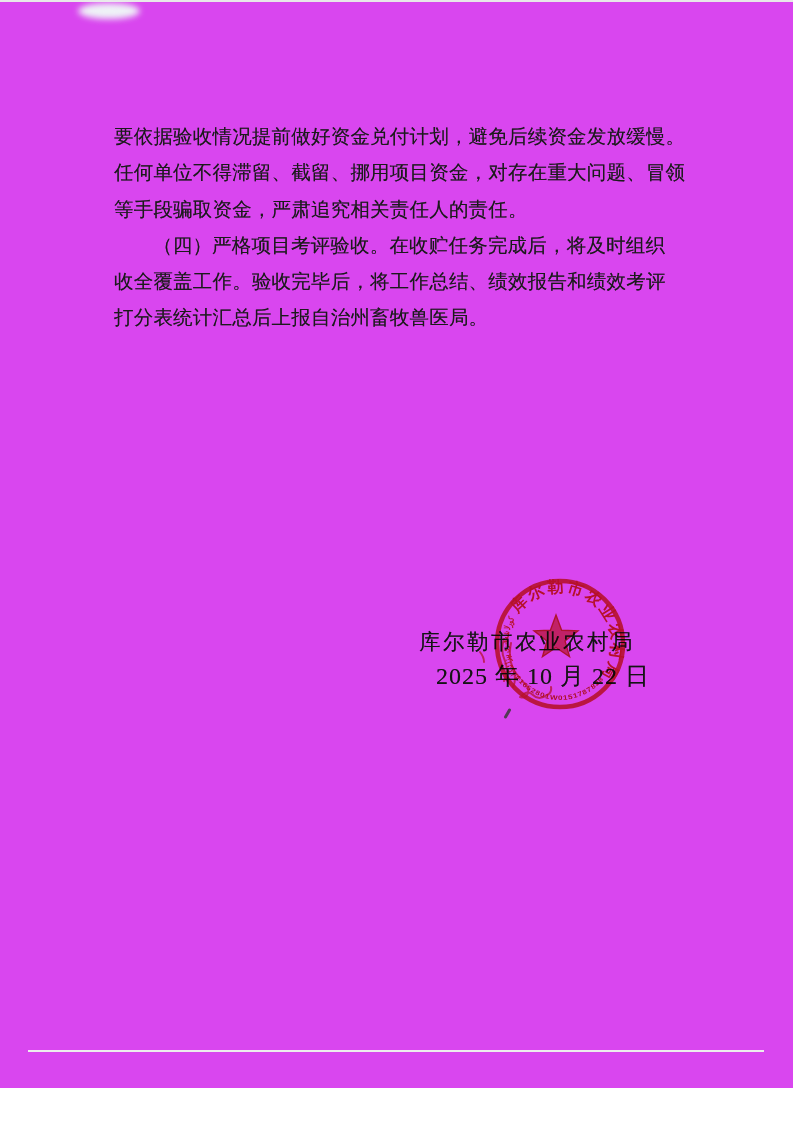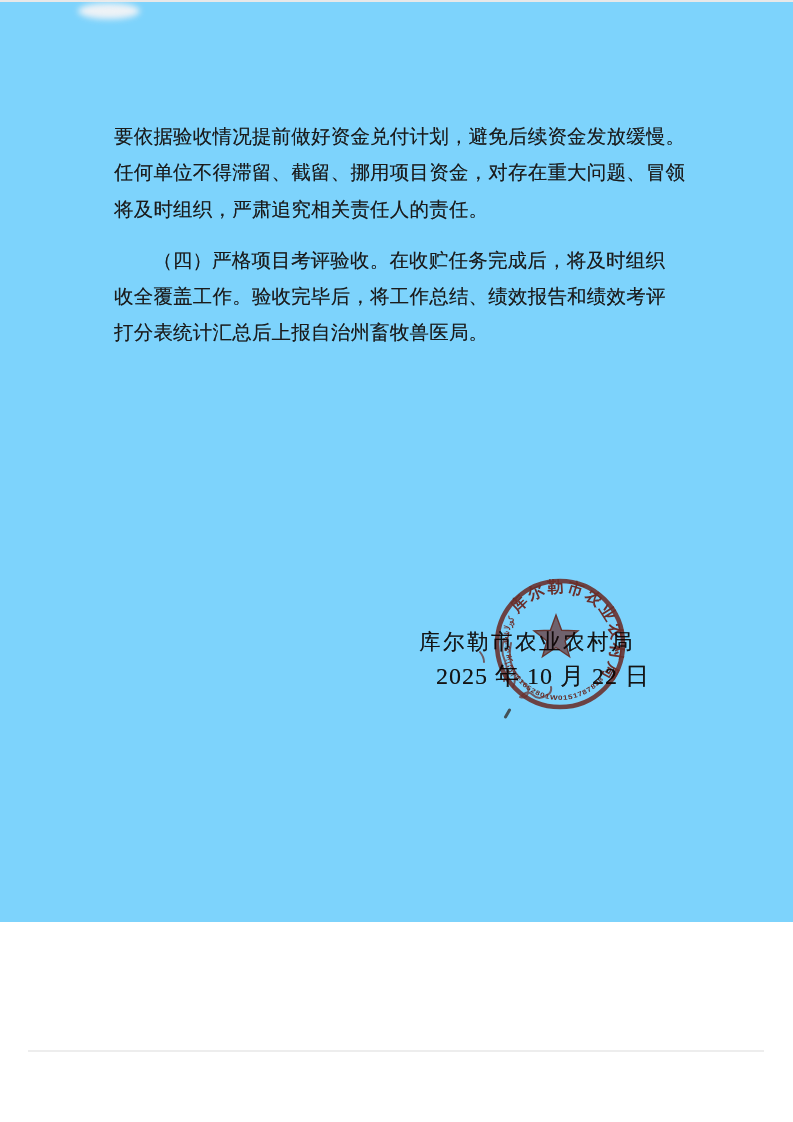--- a/index.html
+++ b/index.html
@@ -2,35 +2,35 @@
 <html><head>
 <meta charset="utf-8">
 <style>
   html,body{margin:0;padding:0;}
   body{
     width:793px;height:1122px;
     background:#ffffff;
     font-family:"Liberation Serif","DejaVu Serif",serif;
     position:relative;overflow:hidden;
   }
-  .page{position:absolute;left:0;top:0;width:793px;height:922px;background:#7dd3fc;}
+  .page{position:absolute;left:0;top:0;width:793px;height:1088px;background:#d946ef;}
 
   
   .scan-top-line{position:absolute;left:0;top:0;width:793px;height:2px;background:#e8e8e8;}
   .scan-blob{position:absolute;left:78px;top:3px;width:62px;height:16px;background:#eef2f6;border-radius:50%;filter:blur(3px);}
   .scan-bottom-line{position:absolute;left:28px;top:1050px;width:736px;height:2px;background:#ededed;}
 
   
   .body-text{
     position:absolute;left:114px;top:119px;width:576px;
     font-size:19.5px;color:#1b1b1b;
     text-shadow:0 0 .4px rgba(20,20,20,.55);
   }
   .line{height:36.3px;line-height:36.3px;white-space:nowrap;letter-spacing:.2px;}
-  .line.indent{text-indent:39px;margin-top:15px;}
+  .line.indent{text-indent:39px;}
 
   
   .signature{
     position:absolute;left:419px;top:627px;
     font-size:21.5px;letter-spacing:2.5px;color:#141414;
     text-shadow:0 0 .4px rgba(20,20,20,.55);white-space:nowrap;
   }
   .date{
     position:absolute;left:436px;top:660px;
     font-size:24px;letter-spacing:1px;color:#141414;
@@ -52,21 +52,21 @@
 <body>
 
 <div class="page">
 
   <div class="scan-top-line"></div>
   <div class="scan-blob"></div>
 
   <div class="body-text">
     <div class="line">要依据验收情况提前做好资金兑付计划，避免后续资金发放缓慢。</div>
     <div class="line">任何单位不得滞留、截留、挪用项目资金，对存在重大问题、冒领</div>
-    <div class="line">将及时组织，严肃追究相关责任人的责任。</div>
+    <div class="line">等手段骗取资金，严肃追究相关责任人的责任。</div>
     <div class="line indent">（四）严格项目考评验收。在收贮任务完成后，将及时组织</div>
     <div class="line">收全覆盖工作。验收完毕后，将工作总结、绩效报告和绩效考评</div>
     <div class="line">打分表统计汇总后上报自治州畜牧兽医局。</div>
   </div>
 
   <div class="signature">库尔勒市农业农村局</div>
   <div class="date">2025 年 10 月 22 日</div>
 
   <svg class="seal" viewBox="0 0 166 166" xmlns="http://www.w3.org/2000/svg">
     <defs>

